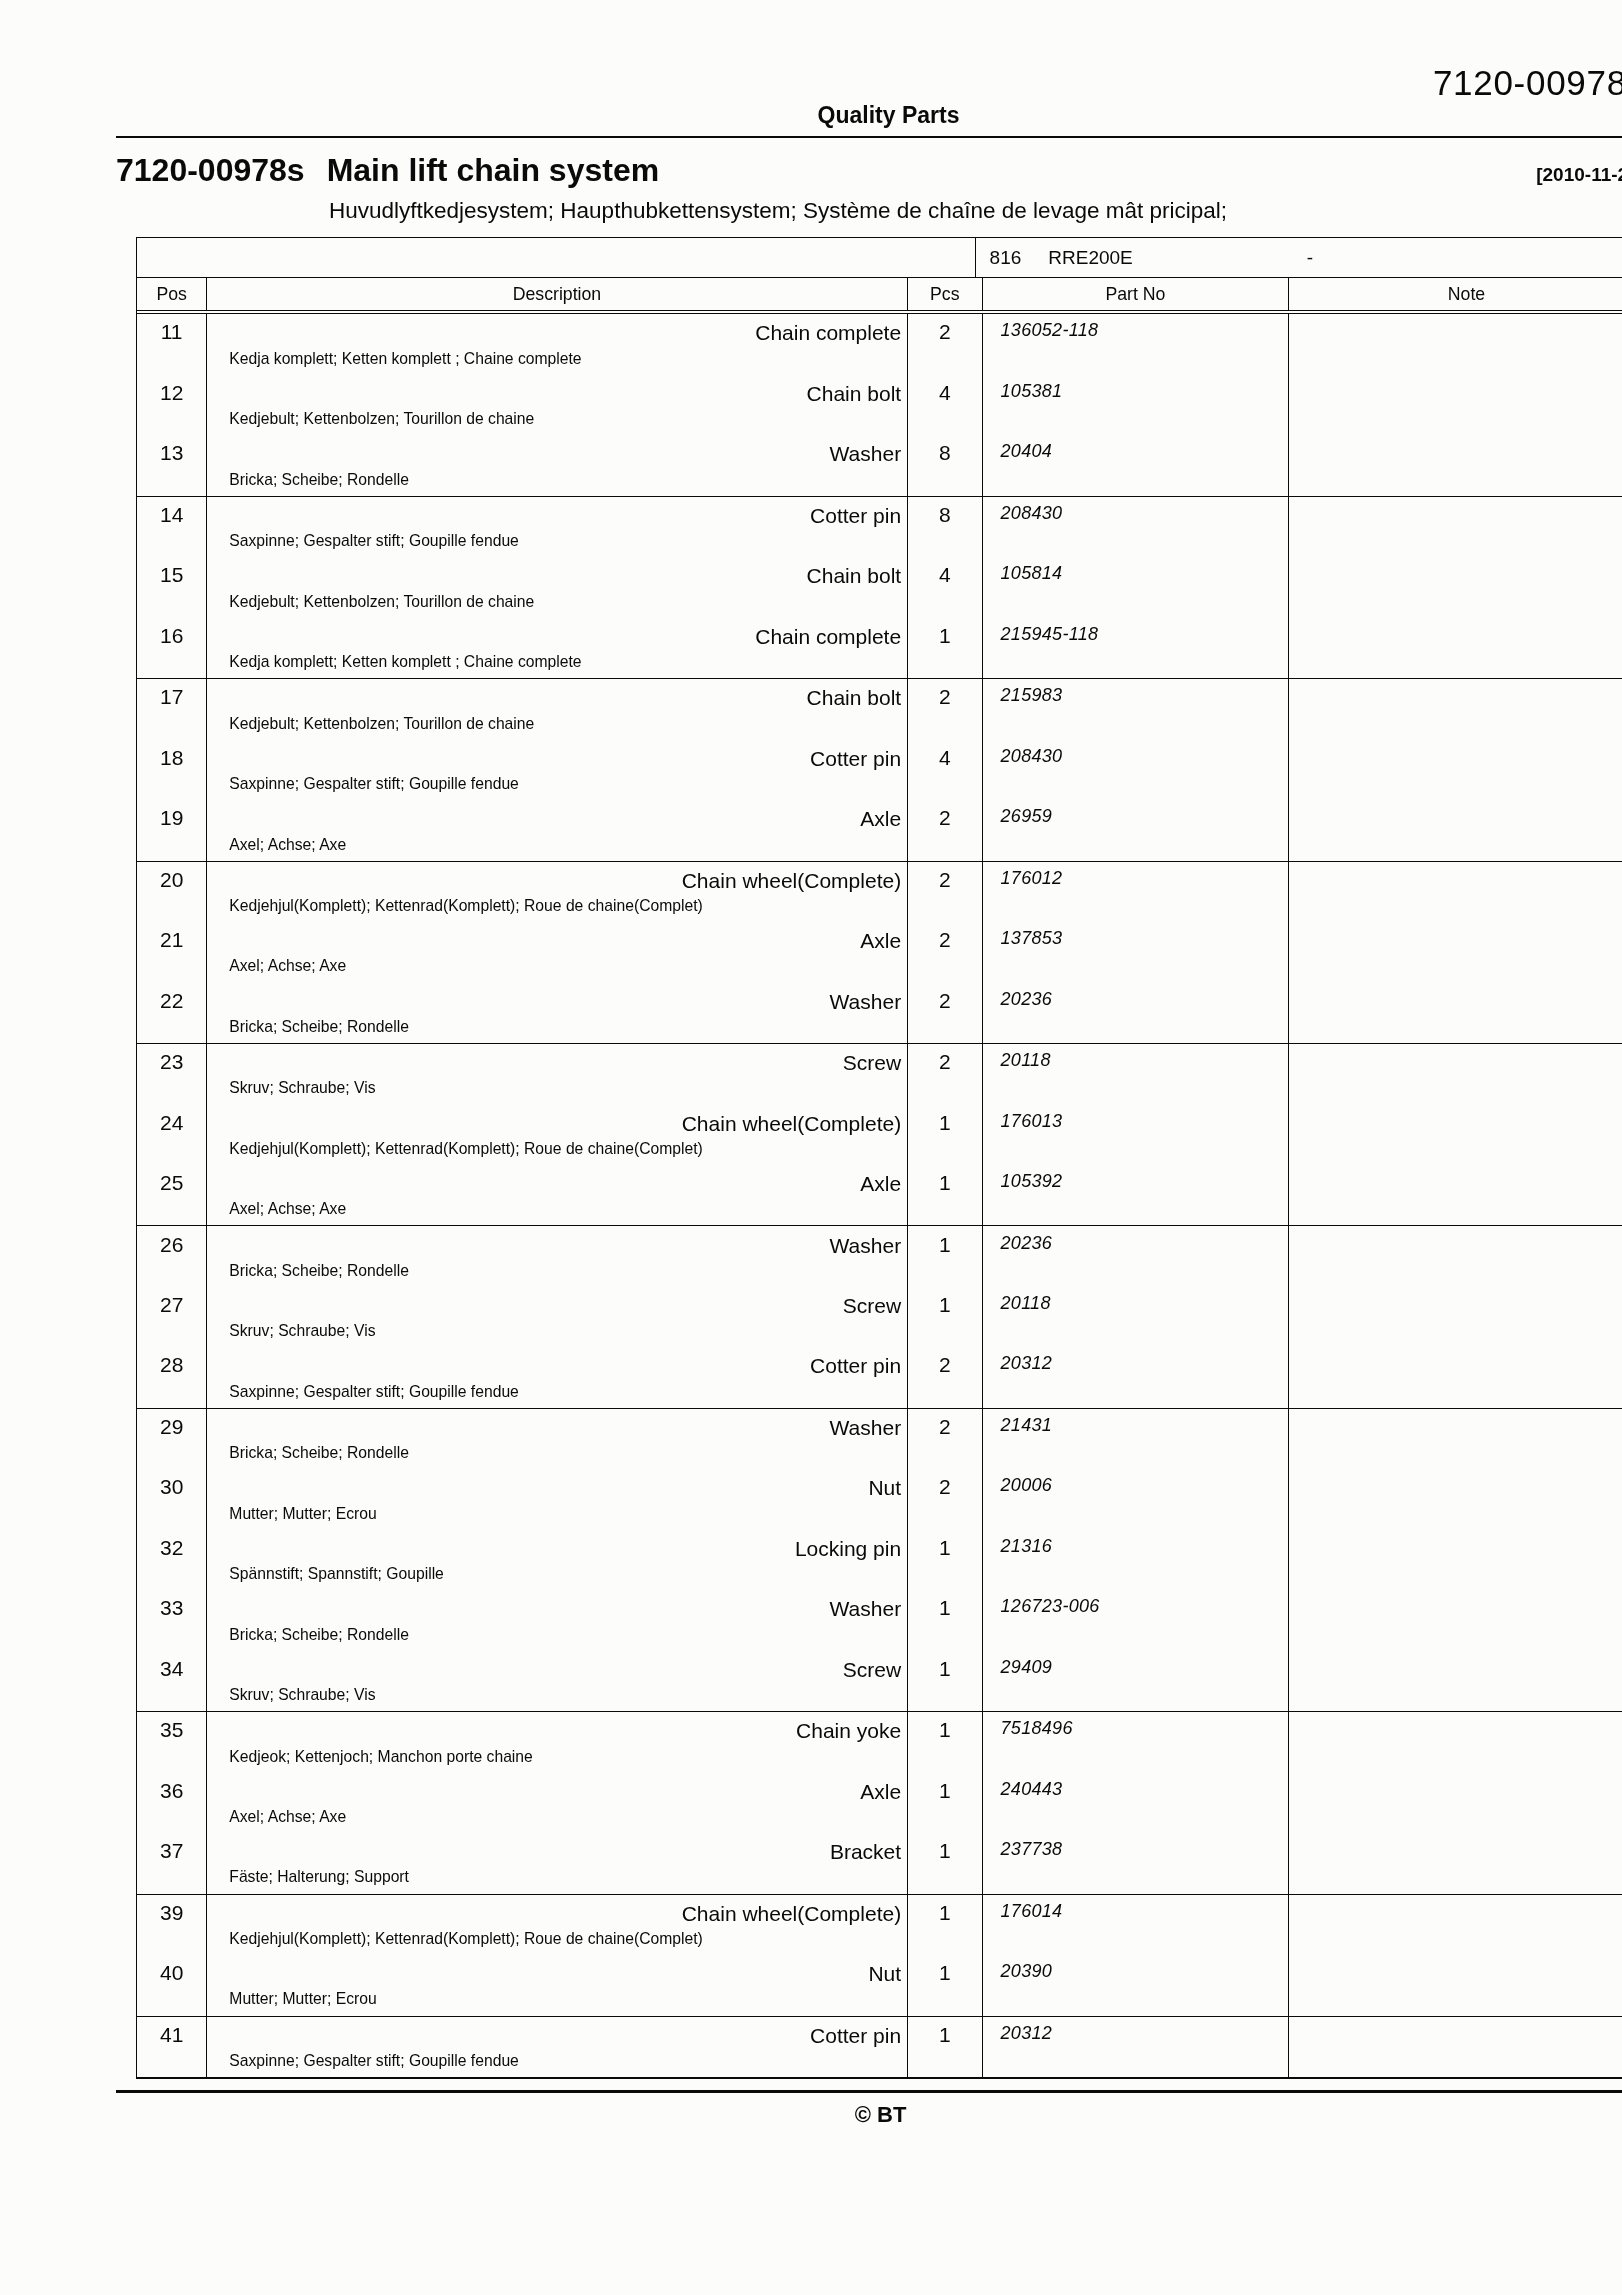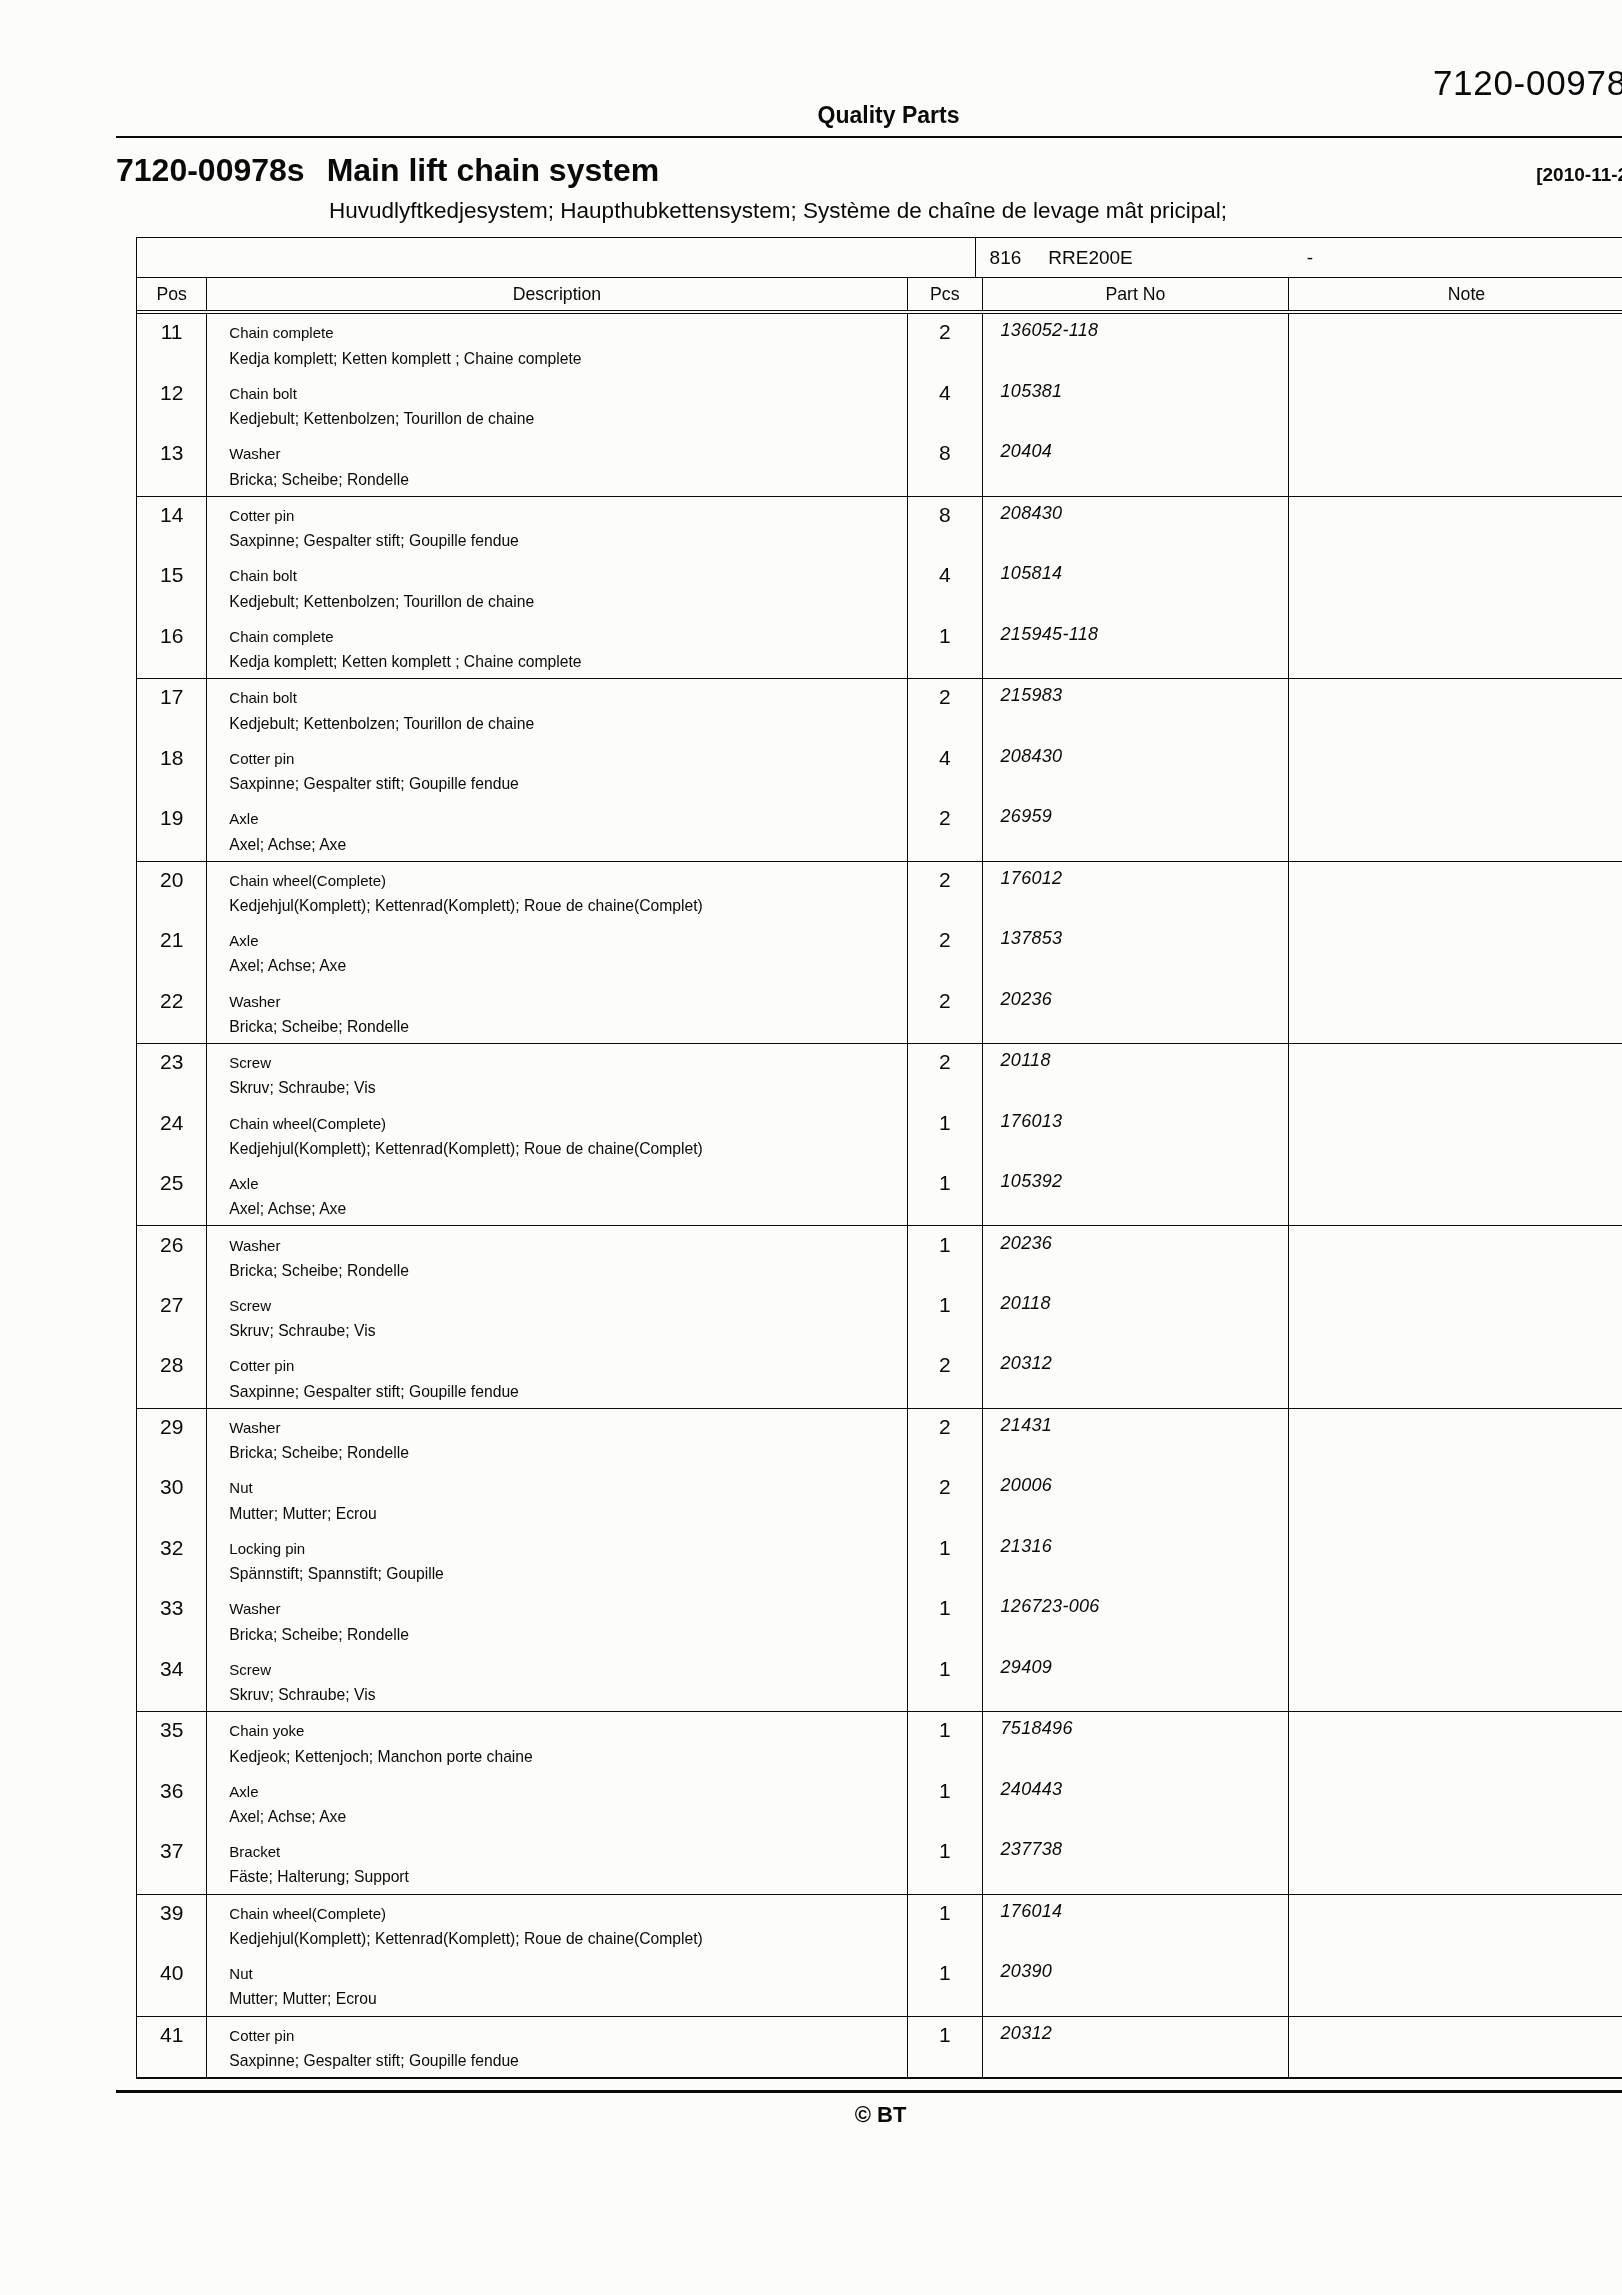--- a/index.html
+++ b/index.html
@@ -47,21 +47,21 @@
   th:first-child, td:first-child { border-left:none; }
 
   thead th {
     height:34px; font-weight:400; font-size:17.7px; text-align:center;
     vertical-align:middle; border-bottom:4.1px double #0a0a0a;
   }
 
   tbody td { vertical-align:top; }
   td.pos  { text-align:center; font-size:21px; padding-top:6.1px; }
   td.desc { padding:6.1px 5.5px 6.1px 22px; }
-  .desc-main { font-size:15px; line-height:26.6px; }
+  .desc-main { font-size:21px; line-height:26.6px;text-align:right; }
   .desc-sub  { font-size:15.7px; line-height:21px; margin-top:0.7px; }
   td.pcs  { text-align:center; font-size:21px; padding-top:6.1px; }
   td.part { font-size:18px; padding:6.1px 0 0 17.7px; letter-spacing:0.3px;font-style:italic; }
   td.note { }
   tr.group-end td { border-bottom:1.4px solid #0a0a0a; }
 
   
   .footer-rule { margin-top:11px; border-top:3.4px solid #0a0a0a; }
   .footer-text { margin-top:9.5px; text-align:center; font-size:22px; font-weight:700; }
 </style>

